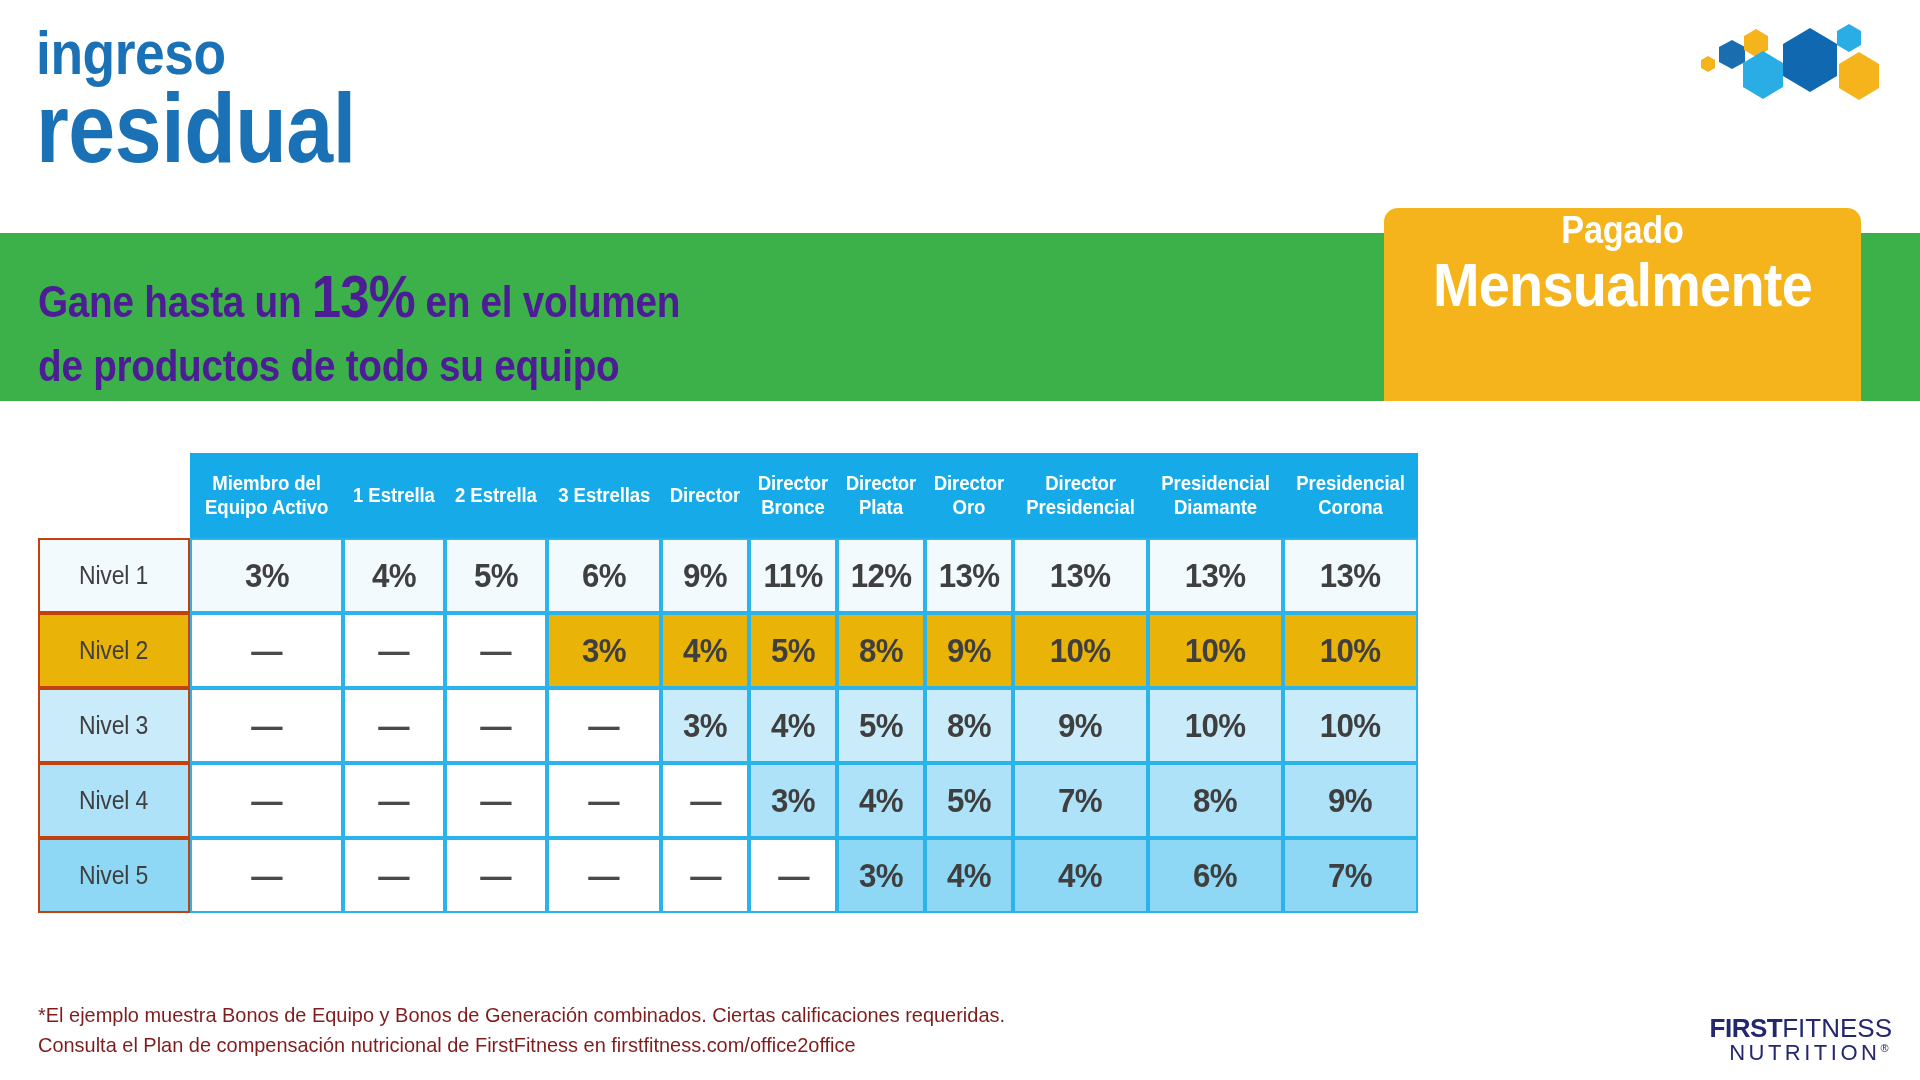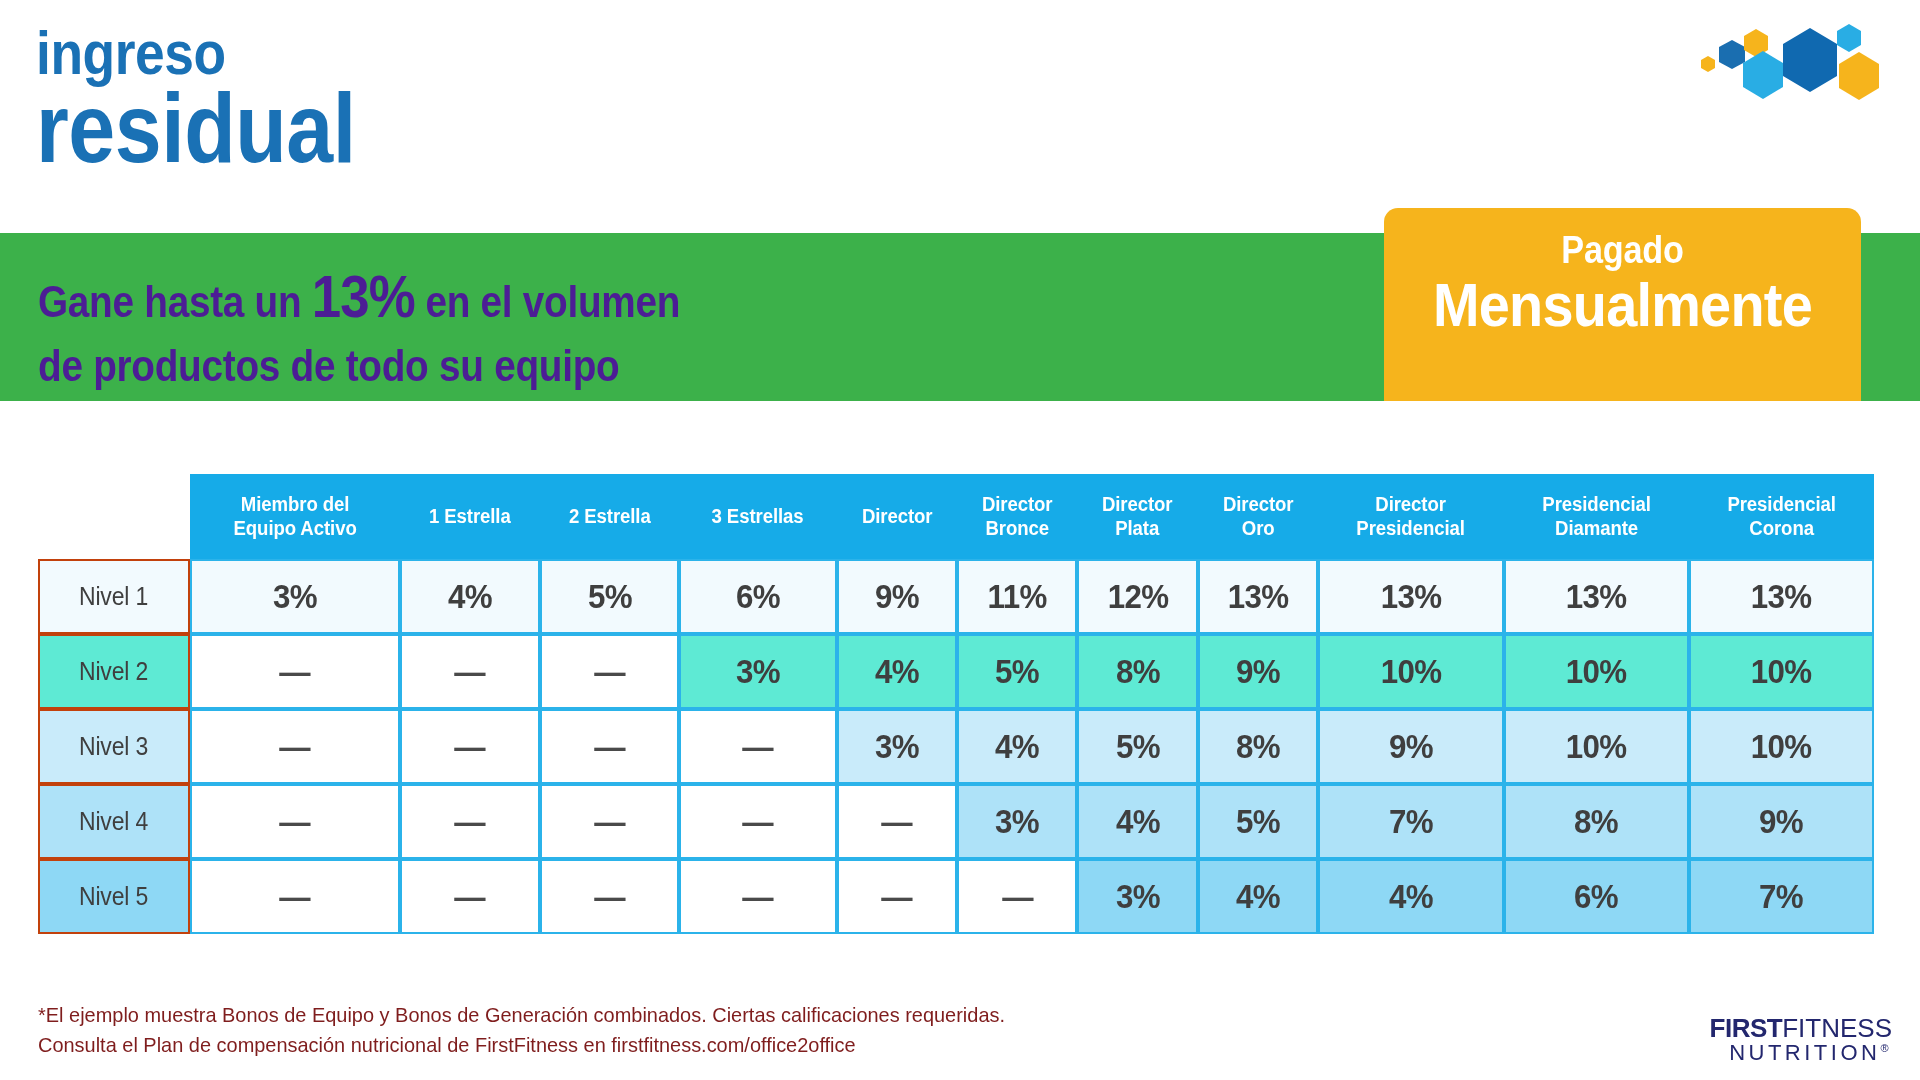--- a/index.html
+++ b/index.html
@@ -81,21 +81,20 @@
   #yellow-card {
     position: absolute;
     left: 1384px;
     top: 208px;
     width: 477px;
     height: 193px;
     background: #f6b41c;
     border-radius: 14px 14px 0 0;
     color: #ffffff;
     text-align: center;
-    padding-top: 20px;
   }
   #yellow-card .small {
     display: block;
     font-size: 38px;
     font-weight: 700;
     letter-spacing: -0.2px;
     transform: scaleX(0.9);
     line-height: 1.18;
   }
   #yellow-card .big {
@@ -105,22 +104,22 @@
     letter-spacing: -0.8px;
     transform: scaleX(0.9);
     line-height: 1.1;
     margin-top: -2px;
   }
 
   
   #matrix-table {
     position: absolute;
     left: 38px;
-    top: 474px;
-    width: 1836px;
+    top: 453px;
+    width: 1380px;
     border-collapse: separate;
     border-spacing: 0;
   }
   #matrix-table td, #matrix-table th {
     padding: 0;
     vertical-align: middle;
     text-align: center;
   }
   
   th.corner {
@@ -157,21 +156,21 @@
     font-weight: 700;
     color: #3f3f3f;
     border: 2px solid #2bb3ea;
     letter-spacing: -0.6px;
   }
   td.cell span { display: inline-block; transform: scaleX(0.92); }
   td.cell.empty { font-size: 34px; color: #4a4a4a; }
 
   
   tr.lv1 td { background: #f2fafe; }
-  tr.lv2 td { background: #5eead4; }
+  tr.lv2 td { background: #eab308; }
   tr.lv3 td { background: #c9ebfa; }
   tr.lv4 td { background: #aee2f8; }
   tr.lv5 td { background: #8ed8f5; }
   td.blank { background: #ffffff !important; }
 
   
   #footnote {
     position: absolute;
     left: 38px;
     top: 1000px;

